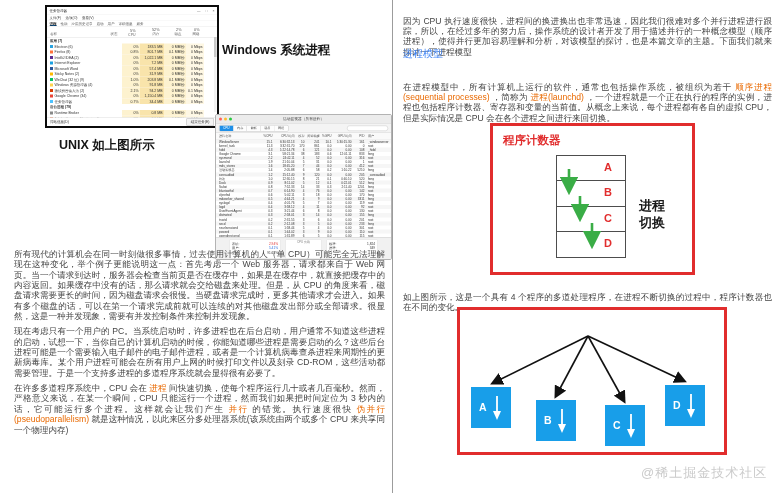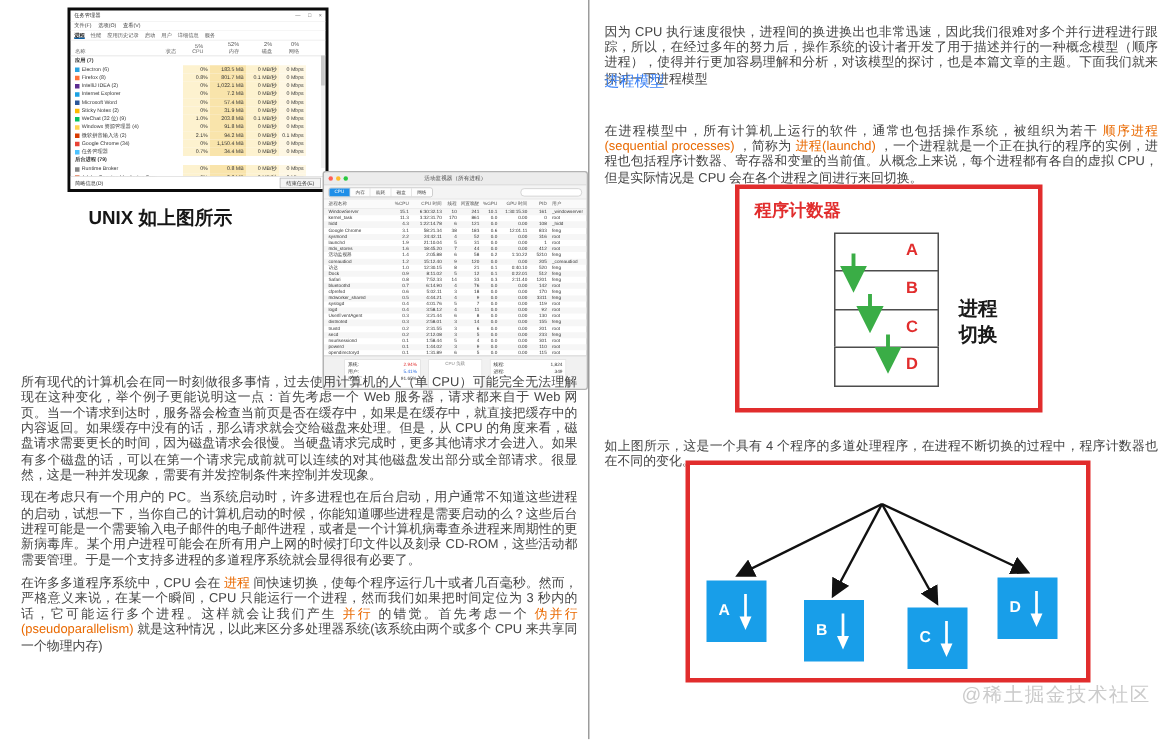--- a/index.html
+++ b/index.html
@@ -12,21 +12,21 @@
   .txt p{margin:0 0 5px;}
   .hl{color:#e96900;}
   .left-text{position:absolute;left:14px;top:249px;width:371px;}
   .callout{border-left:3px solid #42b983;background:#f3f7f3;padding:4px 8px 5px;margin-top:2px;}
   .callout p{margin:0;}
   .rp{position:absolute;width:369px;left:403px;}
   .rp0{top:7px;}
   .rh2{position:absolute;left:403px;top:47px;font-size:10px;font-weight:normal;color:#3b82f6;margin:0;}
   .rp1{top:73px;}
   .rp2{top:283px;}
-  .watermark{position:absolute;left:641px;top:454px;font-size:13px;color:#cbcbcb;letter-spacing:1px;}
+  .watermark{position:absolute;left:641px;top:464px;font-size:13px;color:#cbcbcb;letter-spacing:1px;}
 
   
   .label-win{position:absolute;left:222px;top:42px;font-size:12.5px;font-weight:bold;color:#161616;}
   .label-unix{position:absolute;left:59px;top:137px;font-size:12.5px;font-weight:bold;color:#161616;}
 
   
   .winapp{position:absolute;left:45px;top:5px;width:170px;height:119px;border:2px solid #0b0b0b;background:#fff;overflow:hidden;}
   .win-inner{width:340px;height:238px;transform:scale(0.5);transform-origin:0 0;font-size:7px;color:#333;position:relative;}
   .win-titlebar{height:14px;display:flex;align-items:center;justify-content:space-between;padding:0 5px;border-bottom:1px solid #f0f0f0;}
   .win-title{font-size:7px;color:#222;}
@@ -316,20 +316,21 @@
         </div>
       <div class="win-scroll">
           <i></i>
         </div>
       <div class="win-footer">
         <span>简略信息(D)</span>
         <span class="win-endtask">结束任务(E)</span>
       </div>
     </div>
   </div>
+  <div class="label-win">Windows 系统进程</div>
 
   <div class="macapp">
     <div class="mac-inner">
       <div class="mac-titlebar">
         <span class="mac-dots">
             <i class="dr"></i>
             <i class="dy"></i>
             <i class="dg"></i>
           </span>
         <span class="mac-title">活动监视器（所有进程）</span>
@@ -648,21 +649,21 @@
             </div>
           </span>
       </div>
     </div>
   </div>
   <div class="label-unix">UNIX 如上图所示</div>
 
   <div class="left-text txt">
     <p>所有现代的计算机会在同一时刻做很多事情，过去使用计算机的人（单 CPU）可能完全无法理解现在这种变化，举个例子更能说明这一点：首先考虑一个 Web 服务器，请求都来自于 Web 网页。当一个请求到达时，服务器会检查当前页是否在缓存中，如果是在缓存中，就直接把缓存中的内容返回。如果缓存中没有的话，那么请求就会交给磁盘来处理。但是，从 CPU 的角度来看，磁盘请求需要更长的时间，因为磁盘请求会很慢。当硬盘请求完成时，更多其他请求才会进入。如果有多个磁盘的话，可以在第一个请求完成前就可以连续的对其他磁盘发出部分或全部请求。很显然，这是一种并发现象，需要有并发控制条件来控制并发现象。</p>
     <p>现在考虑只有一个用户的 PC。当系统启动时，许多进程也在后台启动，用户通常不知道这些进程的启动，试想一下，当你自己的计算机启动的时候，你能知道哪些进程是需要启动的么？这些后台进程可能是一个需要输入电子邮件的电子邮件进程，或者是一个计算机病毒查杀进程来周期性的更新病毒库。某个用户进程可能会在所有用户上网的时候打印文件以及刻录 CD-ROM，这些活动都需要管理。于是一个支持多进程的多道程序系统就会显得很有必要了。</p>
-    <p><span>在许多多道程序系统中，CPU 会在 </span><span class="hl">进程</span><span> 间快速切换，使每个程序运行几十或者几百毫秒。然而，严格意义来说，在某一个瞬间，CPU 只能运行一个进程，然而我们如果把时间定位为 3 秒内的话，它可能运行多个进程。这样就会让我们产生 </span><span class="hl">并行</span><span> 的错觉。首先考虑一个 </span><span class="hl">伪并行(pseudoparallelism)</span><span> 就是这种情况，以此来区分多处理器系统(该系统由两个或多个 CPU 来共享同一个物理内存)</span></p>
+    <p><span>在许多多道程序系统中，CPU 会在 </span><span class="hl">进程</span><span> 间快速切换，使每个程序运行几十或者几百毫秒。然而，严格意义来说，在某一个瞬间，CPU 只能运行一个进程，然而我们如果把时间定位为 3 秒内的话，它可能运行多个进程。这样就会让我们产生 </span><span class="hl">并行</span><span> 的错觉。执行速度很快 </span><span class="hl">伪并行(pseudoparallelism)</span><span> 就是这种情况，以此来区分多处理器系统(该系统由两个或多个 CPU 来共享同一个物理内存)</span></p>
   </div>
 
   <p class="rp rp0 txt">因为 CPU 执行速度很快，进程间的换进换出也非常迅速，因此我们很难对多个并行进程进行跟踪，所以，在经过多年的努力后，操作系统的设计者开发了用于描述并行的一种概念模型（顺序进程），使得并行更加容易理解和分析，对该模型的探讨，也是本篇文章的主题。下面我们就来探讨一下进程模型</p>
   <h2 class="rh2">进程模型</h2>
   <p class="rp rp1 txt"><span>在进程模型中，所有计算机上运行的软件，通常也包括操作系统，被组织为若干 </span><span class="hl">顺序进程(sequential processes)</span><span> ，简称为 </span><span class="hl">进程(launchd)</span><span> ，一个进程就是一个正在执行的程序的实例，进程也包括程序计数器、寄存器和变量的当前值。从概念上来说，每个进程都有各自的虚拟 CPU，但是实际情况是 CPU 会在各个进程之间进行来回切换。</span></p>
 
   <div class="d1">
     <div class="d1-title">程序计数器</div>
     <div class="d1-stack">
         <div class="pc-cell">

